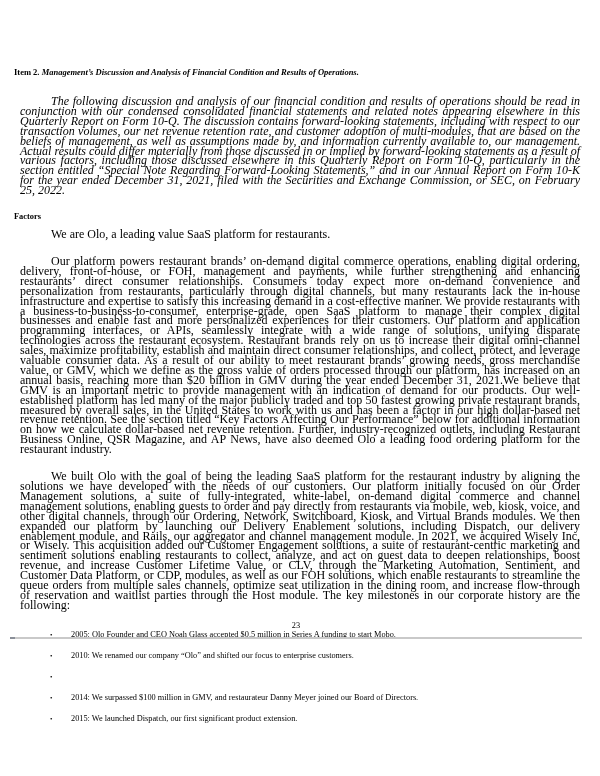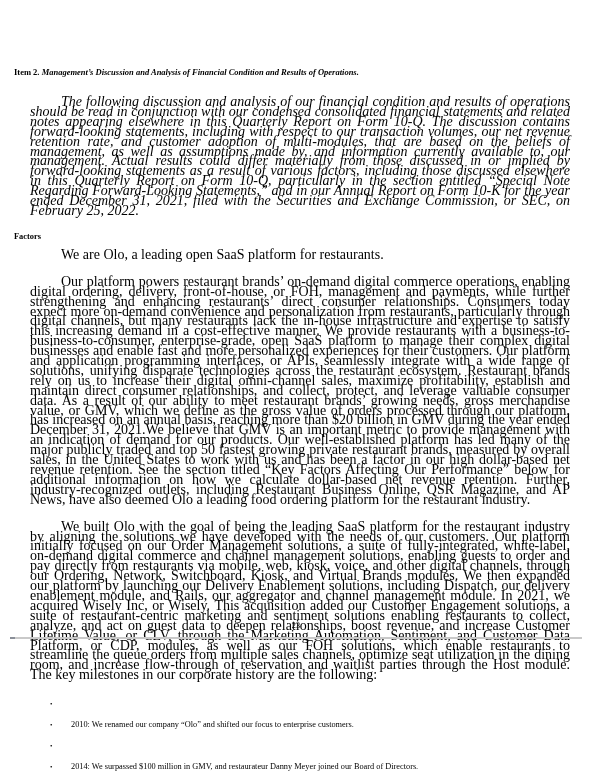--- a/index.html
+++ b/index.html
@@ -15,22 +15,22 @@
     padding: 67px 14px 16px 14px;
     overflow: hidden;
   }
   .heading {
     font-size: 8.5px;
     font-weight: bold;
     line-height: 10px;
   }
   .heading .title-italic { font-style: italic; }
   .page p {
-    margin: 16px;
-    font-size: 14px;
+    margin: 6px;
+    font-size: 12px;
     line-height: 9.9px;
     text-align: justify;
     text-indent: 31px;
   }
   p.intro { font-style: italic; margin-top: 20px; }
   .subhead {
     margin-top: 16px;
     font-size: 8.4px;
     font-weight: bold;
     line-height: 10px;
@@ -89,29 +89,30 @@
 
   <div class="heading">
     <span>Item 2.</span>
     <span class="title-italic">Management’s Discussion and Analysis of Financial Condition and Results of Operations.</span>
   </div>
 
   <p class="intro">The following discussion and analysis of our financial condition and results of operations should be read in conjunction with our condensed consolidated financial statements and related notes appearing elsewhere in this Quarterly Report on Form 10-Q. The discussion contains forward-looking statements, including with respect to our transaction volumes, our net revenue retention rate, and customer adoption of multi-modules, that are based on the beliefs of management, as well as assumptions made by, and information currently available to, our management. Actual results could differ materially from those discussed in or implied by forward-looking statements as a result of various factors, including those discussed elsewhere in this Quarterly Report on Form 10-Q, particularly in the section entitled “Special Note Regarding Forward-Looking Statements,” and in our Annual Report on Form 10-K for the year ended December 31, 2021, filed with the Securities and Exchange Commission, or SEC, on February 25, 2022.</p>
 
   <div class="subhead">Factors</div>
 
-  <p class="lead">We are Olo, a leading open SaaS platform for restaurants.</p>
+  <p class="lead">We are Olo, a leading value SaaS platform for restaurants.</p>
 
   <p class="body-para">Our platform powers restaurant brands’ on-demand digital commerce operations, enabling digital ordering, delivery, front-of-house, or FOH, management and payments, while further strengthening and enhancing restaurants’ direct consumer relationships. Consumers today expect more on-demand convenience and personalization from restaurants, particularly through digital channels, but many restaurants lack the in-house infrastructure and expertise to satisfy this increasing demand in a cost-effective manner. We provide restaurants with a business-to-business-to-consumer, enterprise-grade, open SaaS platform to manage their complex digital businesses and enable fast and more personalized experiences for their customers. Our platform and application programming interfaces, or APIs, seamlessly integrate with a wide range of solutions, unifying disparate technologies across the restaurant ecosystem. Restaurant brands rely on us to increase their digital omni-channel sales, maximize profitability, establish and maintain direct consumer relationships, and collect, protect, and leverage valuable consumer data. As a result of our ability to meet restaurant brands’ growing needs, gross merchandise value, or GMV, which we define as the gross value of orders processed through our platform, has increased on an annual basis, reaching more than $20 billion in GMV during the year ended December 31, 2021.We believe that GMV is an important metric to provide management with an indication of demand for our products. Our well-established platform has led many of the major publicly traded and top 50 fastest growing private restaurant brands, measured by overall sales, in the United States to work with us and has been a factor in our high dollar-based net revenue retention. See the section titled “Key Factors Affecting Our Performance” below for additional information on how we calculate dollar-based net revenue retention. Further, industry-recognized outlets, including Restaurant Business Online, QSR Magazine, and AP News, have also deemed Olo a leading food ordering platform for the restaurant industry.</p>
 
   <p class="body-para">We built Olo with the goal of being the leading SaaS platform for the restaurant industry by aligning the solutions we have developed with the needs of our customers. Our platform initially focused on our Order Management solutions, a suite of fully-integrated, white-label, on-demand digital commerce and channel management solutions, enabling guests to order and pay directly from restaurants via mobile, web, kiosk, voice, and other digital channels, through our Ordering, Network, Switchboard, Kiosk, and Virtual Brands modules. We then expanded our platform by launching our Delivery Enablement solutions, including Dispatch, our delivery enablement module, and Rails, our aggregator and channel management module. In 2021, we acquired Wisely Inc, or Wisely. This acquisition added our Customer Engagement solutions, a suite of restaurant-centric marketing and sentiment solutions enabling restaurants to collect, analyze, and act on guest data to deepen relationships, boost revenue, and increase Customer Lifetime Value, or CLV, through the Marketing Automation, Sentiment, and Customer Data Platform, or CDP, modules, as well as our FOH solutions, which enable restaurants to streamline the queue orders from multiple sales channels, optimize seat utilization in the dining room, and increase flow-through of reservation and waitlist parties through the Host module. The key milestones in our corporate history are the following:</p>
 
   <ul class="milestones">
     <li>
       <span class="bullet">•</span>
+      <span>2005: Olo Founder and CEO Noah Glass accepted $0.5 million in Series A funding to start Mobo.</span>
     </li>
     <li>
       <span class="bullet">•</span>
       <span>2010: We renamed our company “Olo” and shifted our focus to enterprise customers.</span>
     </li>
     <li>
       <span class="bullet">•</span>
     </li>
     <li>
       <span class="bullet">•</span>

